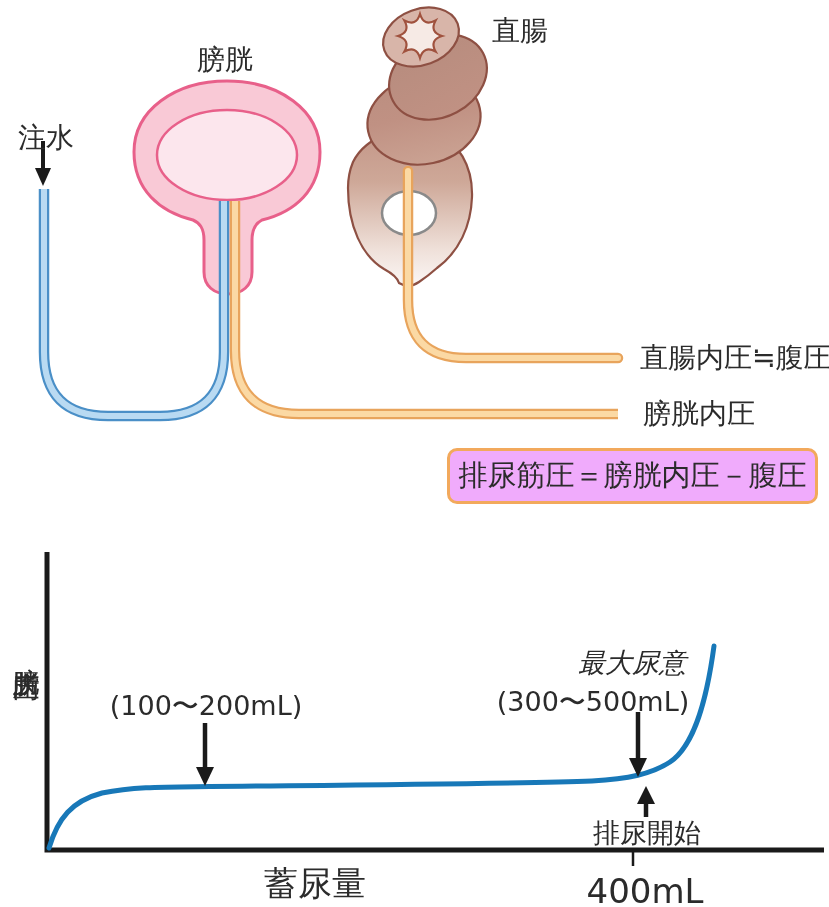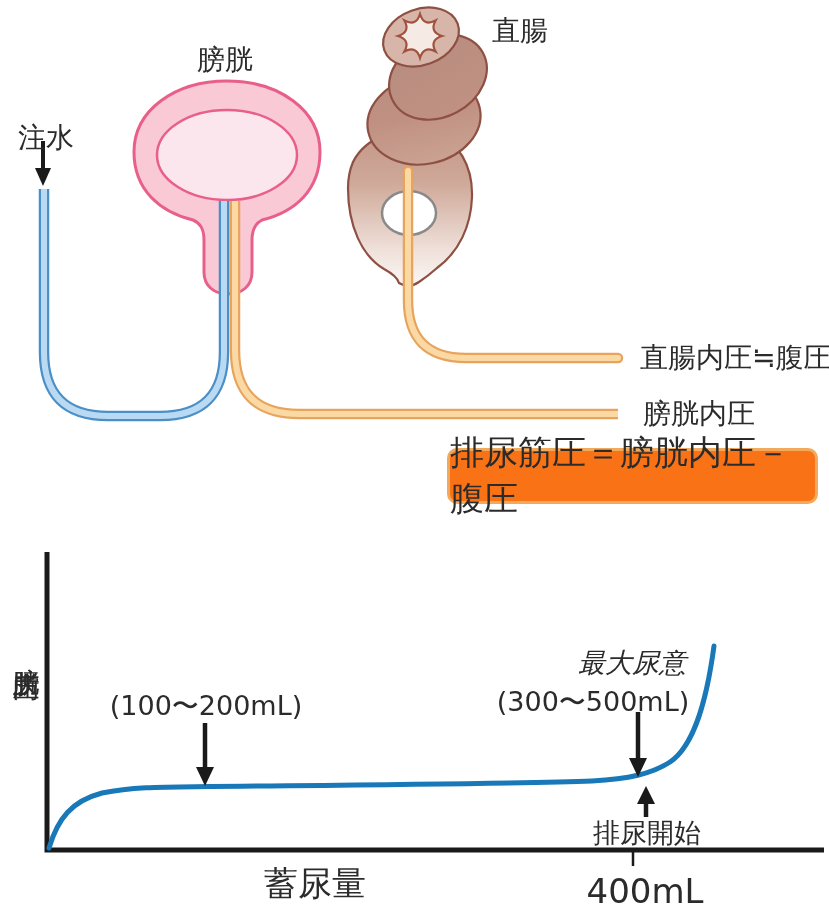--- a/index.html
+++ b/index.html
@@ -14,23 +14,23 @@
   .fs28 { font-size:28px; }
   .fs27 { font-size:27px; }
   .fs29 { font-size:34px; }
   .ylabel-vertical {
     position:absolute; left:8px; top:646px;
     writing-mode:vertical-rl; text-orientation:upright;
     font-size:27px; letter-spacing:3px; font-weight:500;
   }
   .formula-box {
     position:absolute; left:447px; top:448px; width:371px; height:56px;
-    box-sizing:border-box; background:#f97316; border:3px solid #F2A95C;
+    box-sizing:border-box; background:#f0abfc; border:3px solid #F2A95C;
     border-radius:10px; display:flex; align-items:center; justify-content:center;
-    font-size:34px; font-weight:500;
+    font-size:29px; font-weight:500;
   }
 </style>
 </head>
 <body>
 
 <div class="canvas">
 
   <svg class="art" width="829" height="907" viewBox="0 0 829 907">
     <defs>
       <linearGradient id="rectGrad" gradientUnits="userSpaceOnUse" x1="0" y1="20" x2="0" y2="290">

